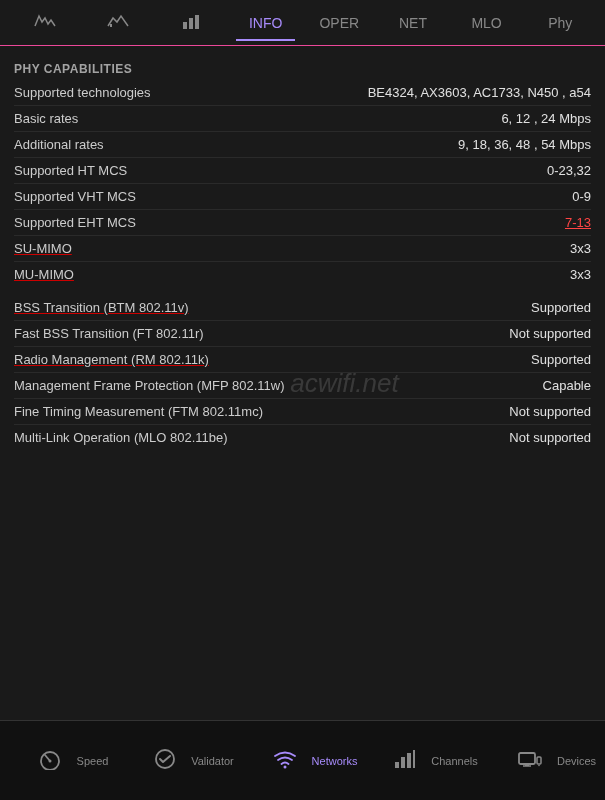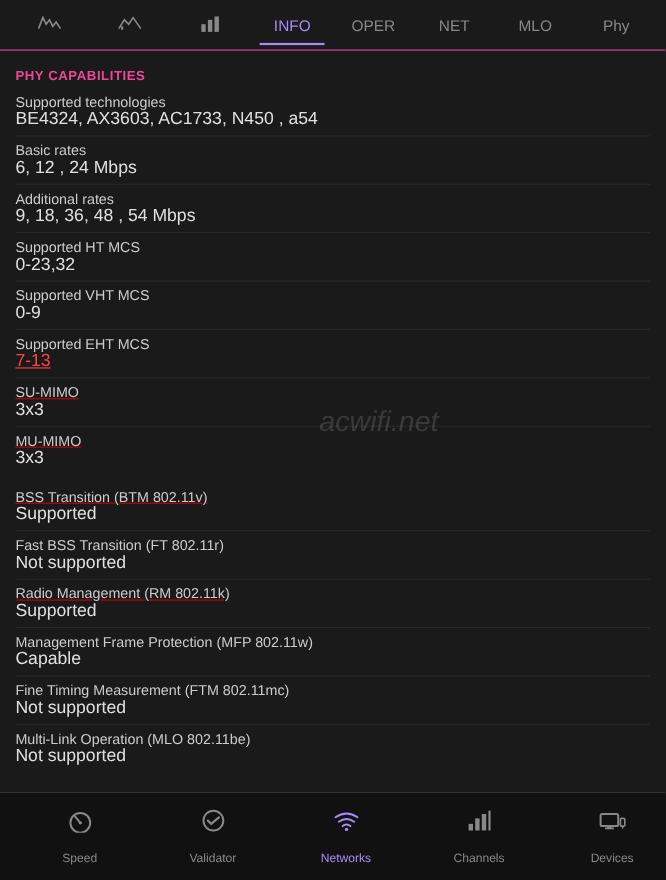--- a/index.html
+++ b/index.html
@@ -53,47 +53,46 @@
       padding: 10px 14px;
     }
     .main-content::-webkit-scrollbar { width: 4px; }
     .main-content::-webkit-scrollbar-track { background: #222; }
     .main-content::-webkit-scrollbar-thumb { background: #444; }
 
     
     .section-header {
       font-size: 12px;
       font-weight: 700;
-      color: #ec4899;
+      color: #a3a3a3;
       letter-spacing: 0.5px;
       margin-top: 6px;
       margin-bottom: 4px;
     }
 
     
     .data-row {
       display: flex;
       justify-content: space-between;
       align-items: flex-start;
       padding: 5px 0;
       border-bottom: 1px solid #2a2a2a;
-      flex-direction: column;
     }
     .data-row:last-child {
       border-bottom: none;
     }
     .row-label {
       font-size: 13px;
       color: #cccccc;
       flex: 1;
       padding-right: 8px;
       position: relative;
     }
     .row-value {
-      font-size: 16px;
+      font-size: 13px;
       color: #e0e0e0;
       text-align: center;
       flex-shrink: 0;
       max-width: 55%;
     }
     .row-value.red-underline {
       color: #ff4444;
       text-decoration: underline;
       text-decoration-color: #ff4444;
     }
@@ -123,21 +122,21 @@
     .bottom-nav {
       display: flex;
       background: #111;
       border-top: 1px solid #333;
       height: 80px;
       flex-shrink: 0;
     }
     .nav-item {
       flex: 1;
       display: flex;
-      flex-direction: column;
+      flex-direction: row;
       align-items: center;
       justify-content: center;
       gap: 14px;
       cursor: pointer;
       color: #888;
       font-size: 11px;
       padding-left: 24px;
     }
     .nav-item.active {
       color: #a78bfa;

